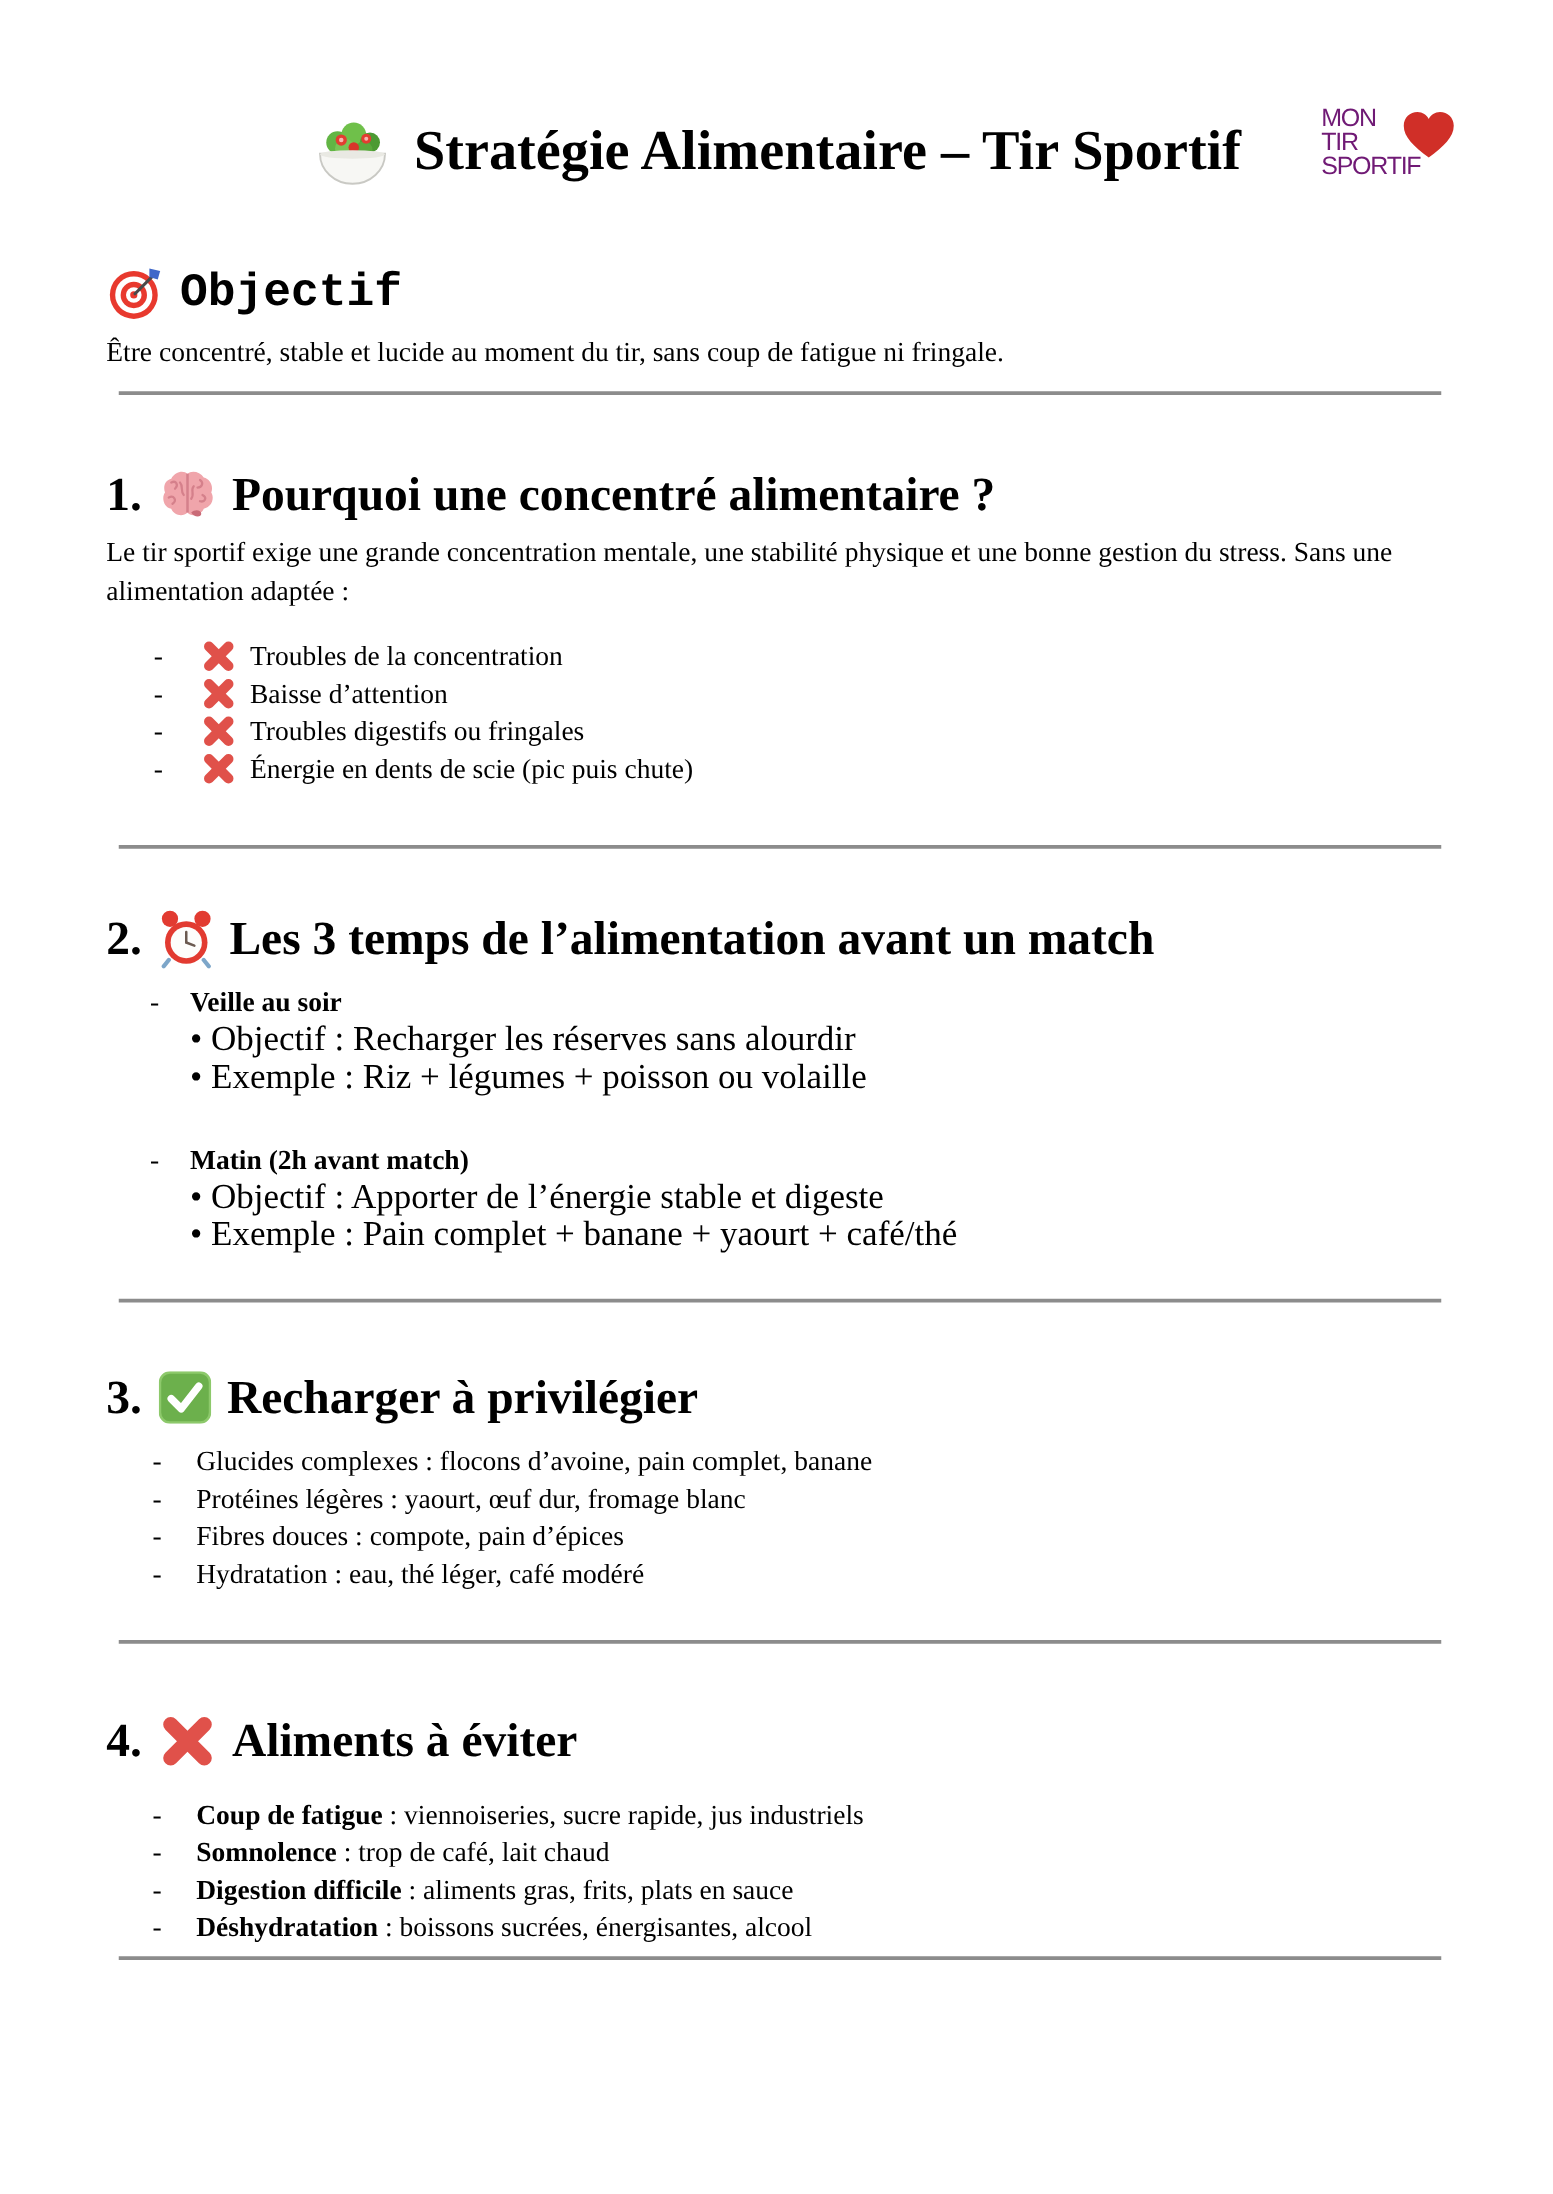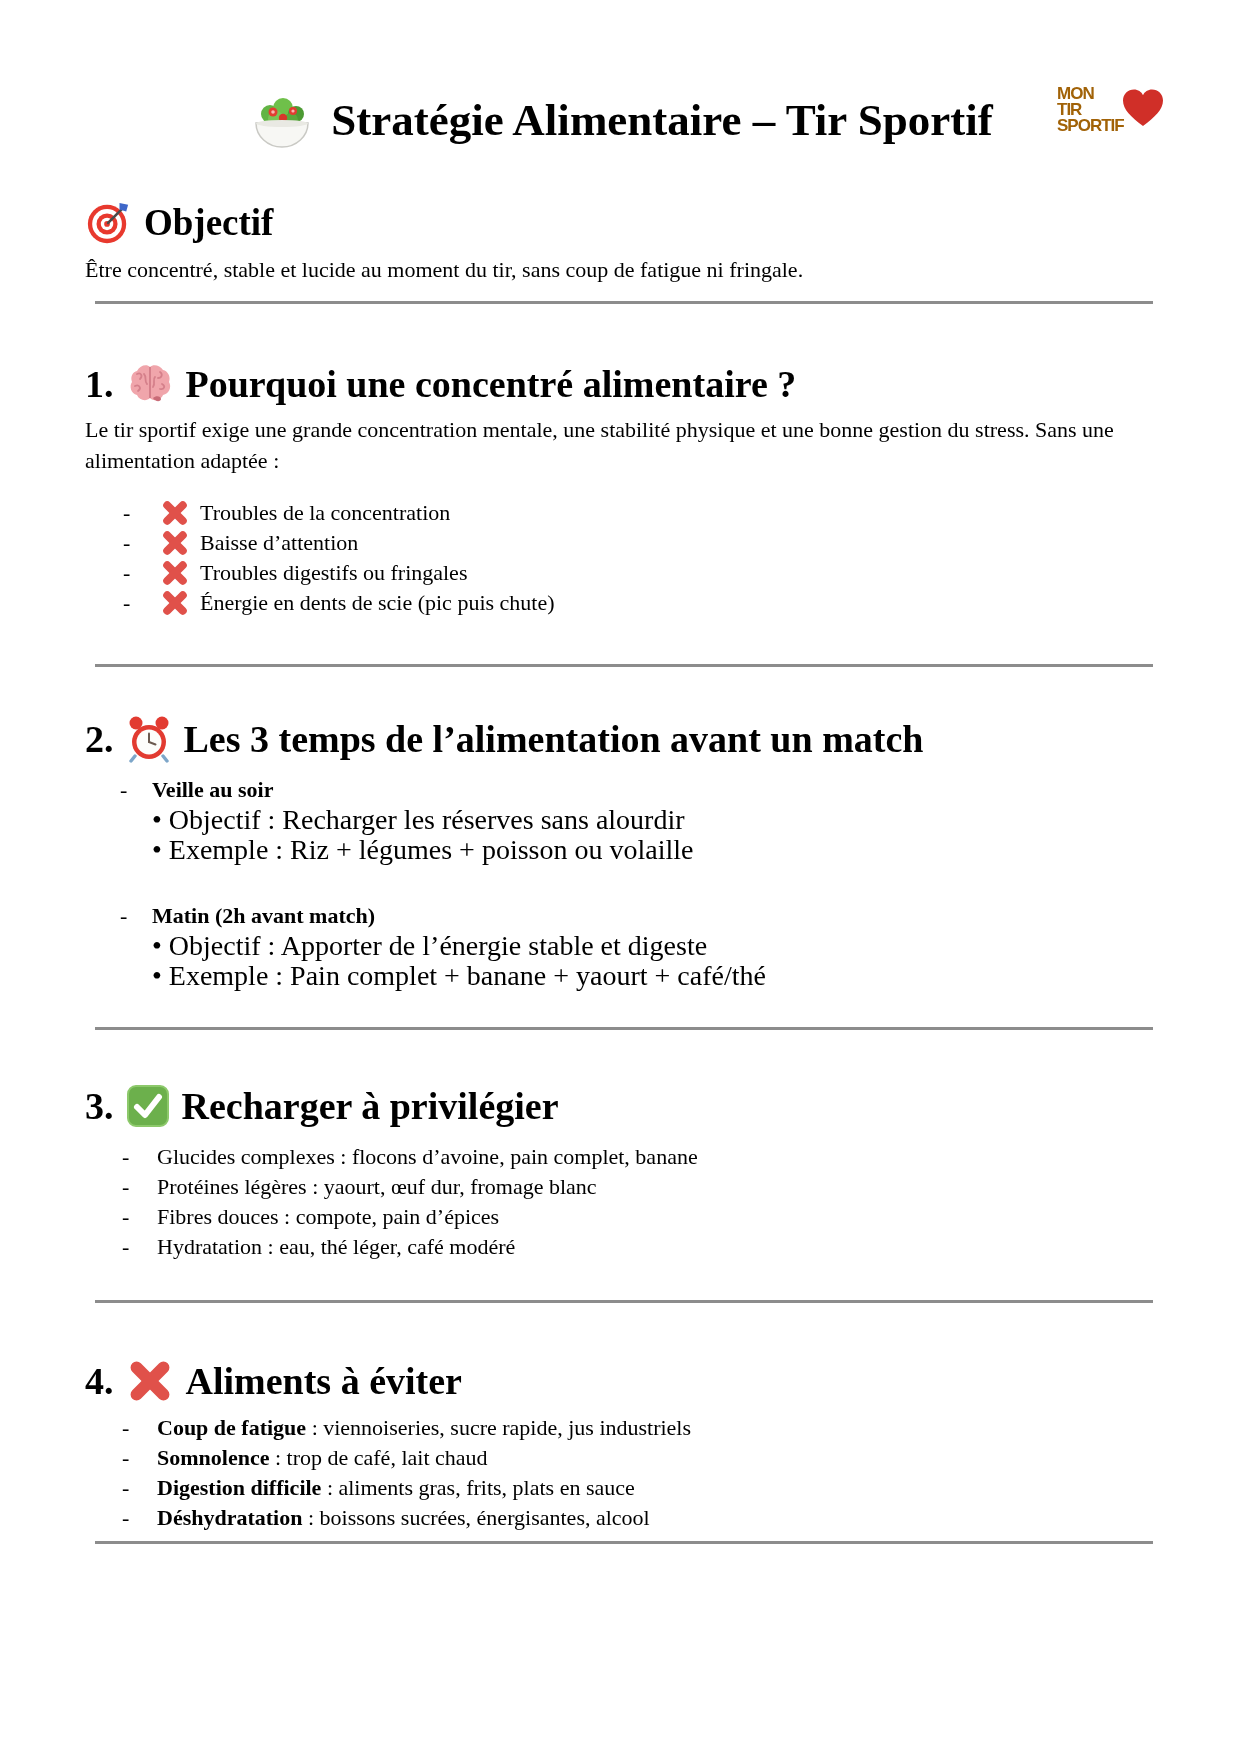--- a/index.html
+++ b/index.html
@@ -12,33 +12,33 @@
   }
   .page { padding:0 85px; position:relative; }
 
   
   .doc-header { position:relative; padding-top:90px; height:78px; }
   .title-row { display:flex; align-items:center; justify-content:center; gap:16px; }
   .doc-title { font-size:45px; font-weight:bold; margin:0; line-height:1.1; white-space:nowrap; }
   .salad { width:66px; height:62px; flex:0 0 auto; }
 
   .logo { position:absolute; top:86px; right:-4px; width:104px; height:84px; }
-  .logo-text { font-family:"Liberation Sans", sans-serif; font-weight:700; font-size:17px;
-               line-height:0.95; letter-spacing:-1px; color:#a16207; }
+  .logo-text { font-family:"Liberation Sans", sans-serif; font-weight:400; font-size:20px;
+               line-height:0.95; letter-spacing:-1px; color:#701a75; }
   .logo-heart { position:absolute; top:2px; right:-4px; width:44px; height:40px; }
 
   
   h2.sec { display:flex; align-items:center; gap:13px; margin:0; font-size:38px; line-height:48px; font-weight:bold; white-space:nowrap; }
   h2.obj { font-size:37px; line-height:46px; }
   .h-icon { flex:0 0 auto; display:inline-flex; align-items:center; }
 
   
   p.body { font-size:22px; line-height:31px; margin:0; }
   #p-objectif { margin-top:8px; }
-  #h-objectif { margin-top:32px; }
+  #h-objectif { margin-top:44px;font-family:Liberation Mono, monospace; }
 
   hr { border:none; border-top:3px solid #8c8c8c; margin:0 4px 0 10px; }
   #hr1 { margin-top:16px; }
   #hr2 { margin-top:46px; }
   #hr3 { margin-top:36px; }
   #hr4 { margin-top:38px; }
   #hr5 { margin-top:8px; }
 
   #h-s1 { margin-top:56px; }
   #p-s1 { margin-top:6px; }
@@ -70,21 +70,21 @@
   #list-s2 { margin-top:12px; }
   .phase { padding-left:67px; margin-bottom:36px; }
   .phase:last-child { margin-bottom:0; }
   .phase::before { content:"-"; position:absolute; left:35px; top:0; font-size:22px; }
   .phase-title { font-weight:bold; font-size:22px; line-height:30px; }
   .phase .sub { font-size:28px; line-height:30px; }
   .phase .sub::before { content:"• "; }
 
   
   #list-s3 { margin-top:12px; }
-  #list-s4 { margin-top:8px; }
+  #list-s4 { margin-top:20px; }
   #list-s3 li, #list-s4 li { padding-left:72px; }
   #list-s3 li::before, #list-s4 li::before { content:"-"; position:absolute; left:37px; top:0; }
 
   .check-box { width:42px; height:42px; }
   svg { display:block; }
 </style>
 </head>
 <body>
 
 <div class="page">

